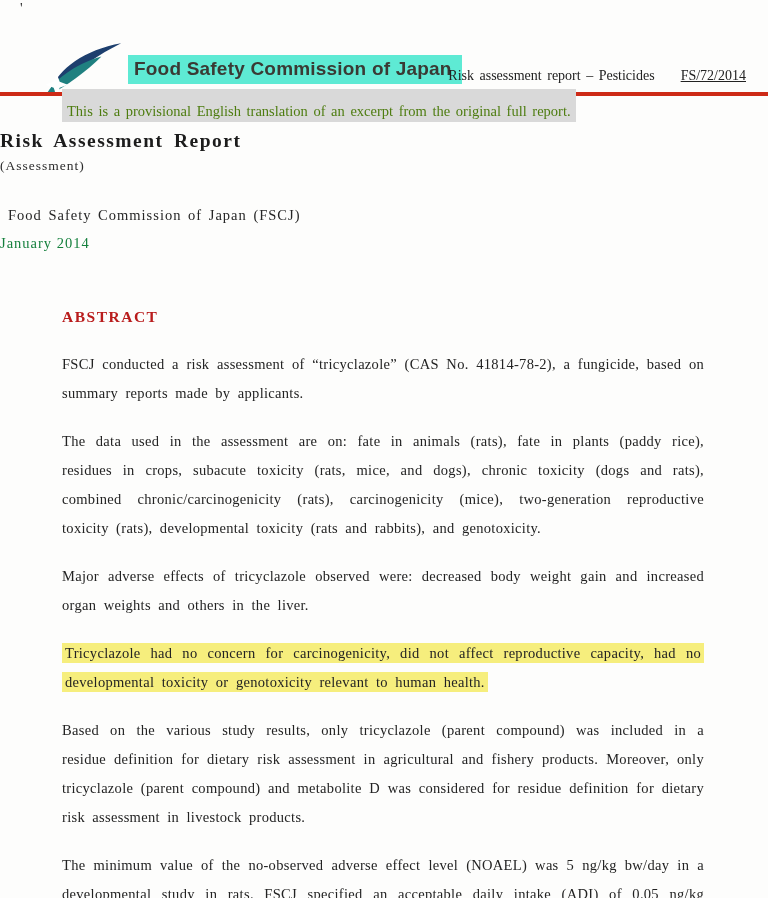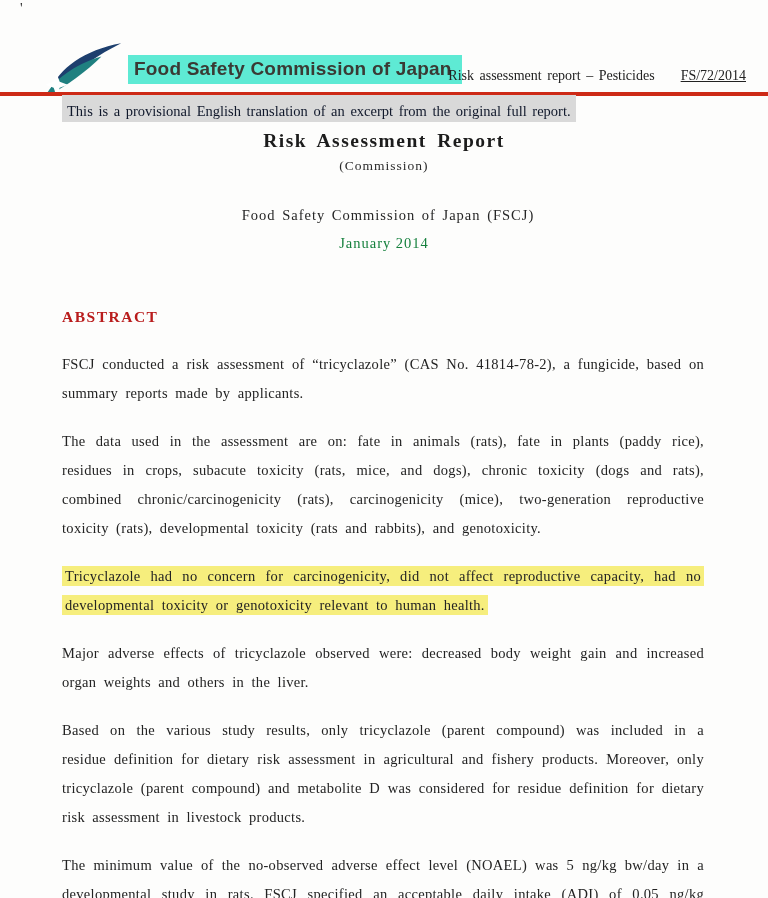--- a/index.html
+++ b/index.html
@@ -43,27 +43,27 @@
   .red-rule {
     position: absolute; left: 0; top: 92px;
     width: 768px; height: 4px;
     background: #cd2a17;
   }
   
   .notice-wrap { position: absolute; left: 62px; top: 102px; width: 660px; }
   .notice {
     display: inline;
     background: #d9d9d9;
-    padding: 8px 5px 3px 5px;
+    padding: 14px 5px 3px 5px;
     font-size: 14.5px;
     word-spacing: 2px;
-    color: #0f172a;
+    color: #4d7c0f;
   }
   
-  .title-block { position: absolute; left: 0; top: 130px; width: 768px; text-align: center; }
+  .title-block { position: absolute; left: 0; top: 130px; width: 768px; }
   .report-title { margin: 0; font-size: 19.5px; font-weight: 700; letter-spacing: 1.5px; word-spacing: 4px; color: #1c1c1c; }
   .subject { margin-top: 25px; font-size: 20px; letter-spacing: 1.5px; color: #222; }
   .category { margin-top: 6px; font-size: 13.5px; letter-spacing: 1px; color: #2a2a2a; }
   .org { margin-top: 33px; font-size: 14.5px; letter-spacing: 1px; word-spacing: 2px; color: #262626; margin-left: 8px; }
   .date { margin-top: 11px; font-size: 14.5px; letter-spacing: 1px; color: #15803d; }
   
   .abstract { position: absolute; left: 62px; top: 308px; width: 642px; }
   .abstract-heading {
     margin: 0 0 24px 0;
     font-size: 15.5px; font-weight: 700; letter-spacing: 1.5px;
@@ -107,34 +107,34 @@
   </header>
 
   <div class="red-rule"></div>
 
   <div class="notice-wrap">
     <span class="notice">This is a provisional English translation of an excerpt from the original full report.</span>
   </div>
 
   <section class="title-block">
     <h1 class="report-title">Risk Assessment Report</h1>
-    <div class="category">(Commission)</div>
+    <div class="category">(Assessment)</div>
     <div class="org">Food Safety Commission of Japan (FSCJ)</div>
     <div class="date">January 2014</div>
   </section>
 
   <section class="abstract">
     <h2 class="abstract-heading">ABSTRACT</h2>
 
     <p class="para"><span class="hl-text">FSCJ conducted a risk assessment of “tricyclazole” (CAS No. 41814-78-2), a fungicide, based on summary reports made by applicants.</span></p>
 
     <p class="para"><span class="hl-text">The data used in the assessment are on: fate in animals (rats), fate in plants (paddy rice), residues in crops, subacute toxicity (rats, mice, and dogs), chronic toxicity (dogs and rats), combined chronic/carcinogenicity (rats), carcinogenicity (mice), two-generation reproductive toxicity (rats), developmental toxicity (rats and rabbits), and genotoxicity.</span></p>
 
+    <p class="para"><span class="hl-text">Major adverse effects of tricyclazole observed were: decreased body weight gain and increased organ weights and others in the liver.</span></p>
+
     <p class="para hl"><span class="hl-text">Tricyclazole had no concern for carcinogenicity, did not affect reproductive capacity, had no developmental toxicity or genotoxicity relevant to human health.</span></p>
-
-    <p class="para"><span class="hl-text">Major adverse effects of tricyclazole observed were: decreased body weight gain and increased organ weights and others in the liver.</span></p>
 
     <p class="para"><span class="hl-text">Based on the various study results, only tricyclazole (parent compound) was included in a residue definition for dietary risk assessment in agricultural and fishery products. Moreover, only tricyclazole (parent compound) and metabolite D was considered for residue definition for dietary risk assessment in livestock products.</span></p>
 
     <p class="para"><span class="hl-text">The minimum value of the no-observed adverse effect level (NOAEL) was 5 ng/kg bw/day in a developmental study in rats. FSCJ specified an acceptable daily intake (ADI) of 0.05 ng/kg bw/day by applying a safety factor of 100 to the NOAEL.</span></p>
   </section>
 
 </div>
 
 </body></html>

